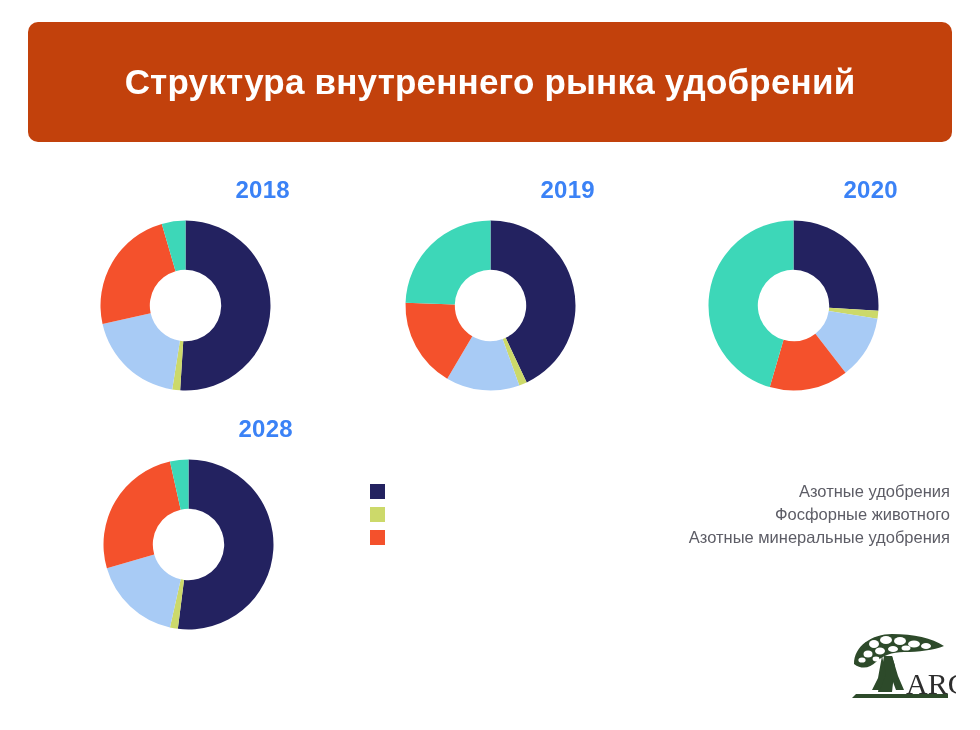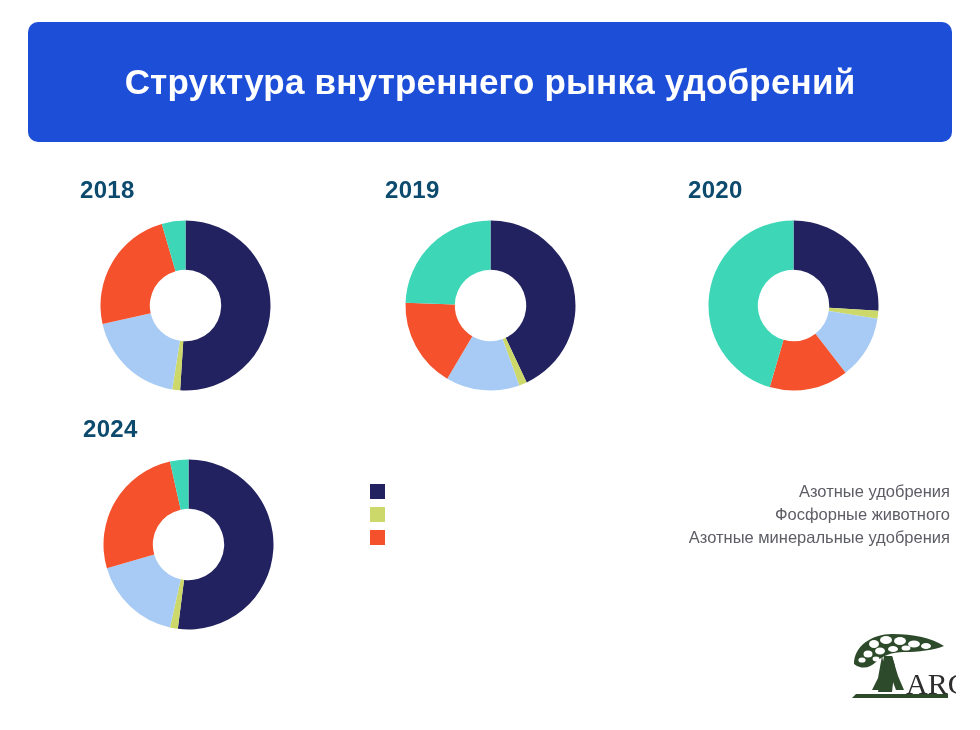--- a/index.html
+++ b/index.html
@@ -15,21 +15,21 @@
     position: relative;
   }
 
   
   #title-banner {
     position: absolute;
     left: 28px;
     top: 22px;
     width: 924px;
     height: 120px;
-    background: #1d4ed8;
+    background: #c2410c;
     border-radius: 10px;
     display: flex;
     align-items: center;
     justify-content: center;
     box-sizing: border-box;
     padding: 0 60px;
   }
   #title-text {
     color: #ffffff;
     font-size: 35px;
@@ -38,24 +38,24 @@
     text-align: center;
     letter-spacing: 0.2px;
   }
 
   
   .chart-block {
     position: absolute;
     width: 210px;
   }
   .chart-title {
-    text-align: left;
+    text-align: right;
     font-size: 24px;
     font-weight: bold;
-    color: #0c4a6e;
+    color: #3b82f6;
     margin-bottom: 14px;
     letter-spacing: 0.3px;
   }
   .donut-wrap {
     position: relative;
     width: 175px;
     height: 175px;
     margin: 0 auto;
   }
   .donut-wrap svg {
@@ -146,21 +146,21 @@
         <path d="M 87.5 2.5 A 85 85 0 0 1 172.3322719164031 92.83719415999165 L 123.12955420488929 89.74162154719649 A 35.699999999999996 35.699999999999996 0 0 0 87.5 51.800000000000004 Z" fill="#232260"></path>
         <path d="M 172.3322719164031 92.83719415999165 A 85 85 0 0 1 171.4535089505867 100.79692952841964 L 122.76047375924641 93.08471040193625 A 35.699999999999996 35.699999999999996 0 0 0 123.12955420488929 89.74162154719649 Z" fill="#ccd96a"></path>
         <path d="M 171.4535089505867 100.79692952841964 A 85 85 0 0 1 139.59709956050298 154.6631760519337 L 109.38078181541125 115.70853394181215 A 35.699999999999996 35.699999999999996 0 0 0 122.76047375924641 93.08471040193625 Z" fill="#a8cbf5"></path>
         <path d="M 139.59709956050298 154.6631760519337 A 85 85 0 0 1 63.78575598666551 169.12496328254016 L 77.54001751439951 121.78248457866687 A 35.699999999999996 35.699999999999996 0 0 0 109.38078181541125 115.70853394181215 Z" fill="#f4512c"></path>
         <path d="M 63.78575598666551 169.12496328254016 A 85 85 0 0 1 87.49999999999999 2.5 L 87.5 51.800000000000004 A 35.699999999999996 35.699999999999996 0 0 0 77.54001751439951 121.78248457866687 Z" fill="#3dd7b8"></path>
       </svg>
     </div>
 </div>
 
 <div class="chart-block" id="chart-2021">
-  <div class="chart-title">2024</div>
+  <div class="chart-title">2028</div>
   <div class="donut-wrap">
       <svg viewBox="0 0 175 175">
         <path d="M 87.5 2.5 A 85 85 0 1 1 76.84667514703412 171.82974961173062 L 83.02560356175432 122.91849483692685 A 35.699999999999996 35.699999999999996 0 1 0 87.5 51.800000000000004 Z" fill="#232260"></path>
         <path d="M 76.84667514703412 171.82974961173062 A 85 85 0 0 1 68.95782448129384 170.45292476479352 L 79.71228628214341 122.34022840121327 A 35.699999999999996 35.699999999999996 0 0 0 83.02560356175432 122.91849483692685 Z" fill="#ccd96a"></path>
         <path d="M 68.95782448129384 170.45292476479352 A 85 85 0 0 1 5.8750367174598495 111.21424401333451 L 53.21751542133314 97.45998248560049 A 35.699999999999996 35.699999999999996 0 0 0 79.71228628214341 122.34022840121327 Z" fill="#a8cbf5"></path>
         <path d="M 5.8750367174598495 111.21424401333451 A 85 85 0 0 1 68.9578244812939 4.547075235206464 L 79.71228628214344 52.65977159878672 A 35.699999999999996 35.699999999999996 0 0 0 53.21751542133314 97.45998248560049 Z" fill="#f4512c"></path>
         <path d="M 68.9578244812939 4.547075235206464 A 85 85 0 0 1 87.50000000000006 2.5 L 87.50000000000003 51.800000000000004 A 35.699999999999996 35.699999999999996 0 0 0 79.71228628214344 52.65977159878672 Z" fill="#3dd7b8"></path>
       </svg>
     </div>
 </div>

